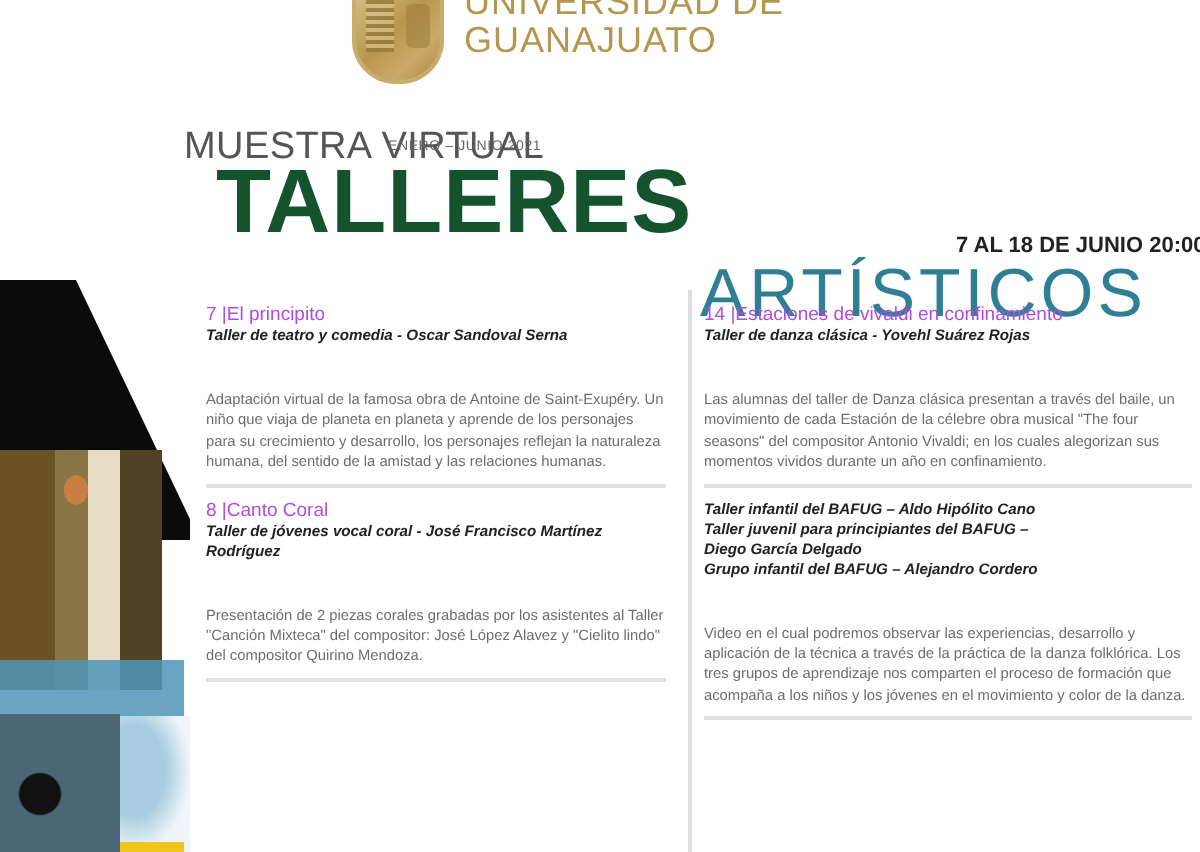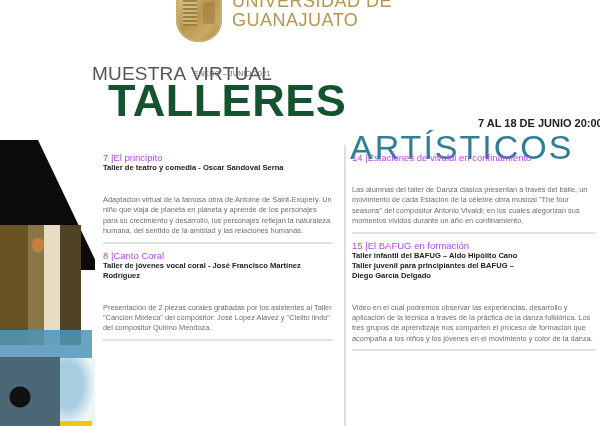--- a/index.html
+++ b/index.html
@@ -79,21 +79,21 @@
   }
   .yellow-bar { position: absolute; left: 60px; top: 421px; width: 32px; height: 5px; background: #f0c419; }
 
   
   .col-left { position: absolute; left: 103px; top: 152px; width: 230px; }
   .col-right { position: absolute; left: 352px; top: 152px; width: 244px; }
   .vdivider { position: absolute; left: 344px; top: 145px; width: 2px; height: 281px; background: #dedede; }
 
   .event { margin-bottom: 0; }
   .event-title { font-size: 9.5px; font-weight: normal; color: #b14be0; line-height: 11px; }
-  .event-sub { font-size: 7.6px; font-weight: bold; color: #222; line-height: 10px; }
+  .event-sub { font-size: 7.6px; font-weight: bold; font-style: italic; color: #222; line-height: 10px; }
   .event-desc { font-size: 7.4px; color: #6d6d6d; line-height: 10.4px; margin-top: 22px; }
   .hdivider { height: 2px; background: #e2e2e2; margin: 5px 0 6px 0; width: 100%; }
 </style>
 </head>
 <body>
 
 <div class="logo-crest"></div>
 <div class="logo-text">
   <span class="line">UNIVERSIDAD DE</span>
   <span class="line">GUANAJUATO</span>
@@ -127,24 +127,25 @@
     <div class="event-desc">Presentación de 2 piezas corales grabadas por los asistentes al Taller "Canción Mixteca" del compositor: José López Alavez y "Cielito lindo" del compositor Quirino Mendoza.</div>
   </div>
   <div class="hdivider"></div>
 </div>
 
 <div class="vdivider"></div>
 
 <div class="col-right">
   <div class="event">
     <div class="event-title">14 |Estaciones de vivaldi en confinamiento</div>
+    <div class="event-sub">Taller de danza clásica - Yovehl Suárez Rojas</div>
     <div class="event-desc">Las alumnas del taller de Danza clásica presentan a través del baile, un movimiento de cada Estación de la célebre obra musical "The four seasons" del compositor Antonio Vivaldi; en los cuales alegorizan sus momentos vividos durante un año en confinamiento.</div>
   </div>
   <div class="hdivider"></div>
   <div class="event">
-    <div class="event-title">15 |El BAFUG en formación</div>
     <div class="event-sub">Taller infantil del BAFUG – Aldo Hipólito Cano</div>
     <div class="event-sub">Taller juvenil para principiantes del BAFUG –</div>
     <div class="event-sub">Diego García Delgado</div>
+    <div class="event-sub">Grupo infantil del BAFUG – Alejandro Cordero</div>
     <div class="event-desc">Video en el cual podremos observar las experiencias, desarrollo y aplicación de la técnica a través de la práctica de la danza folklórica. Los tres grupos de aprendizaje nos comparten el proceso de formación que acompaña a los niños y los jóvenes en el movimiento y color de la danza.</div>
   </div>
   <div class="hdivider"></div>
 </div>
 
 </body></html>

